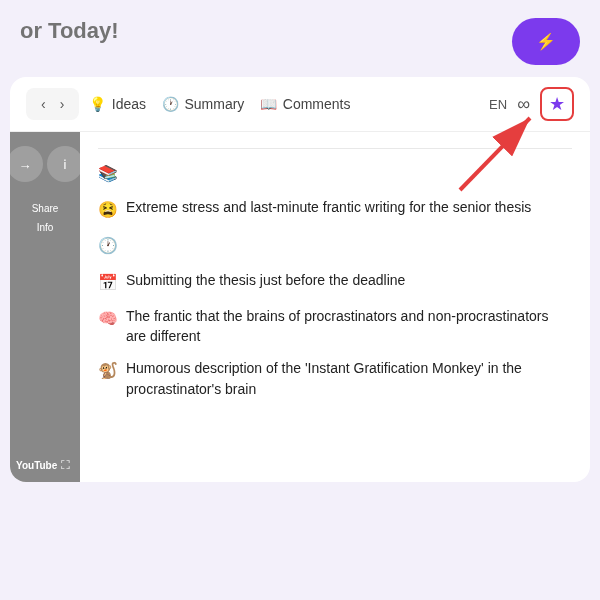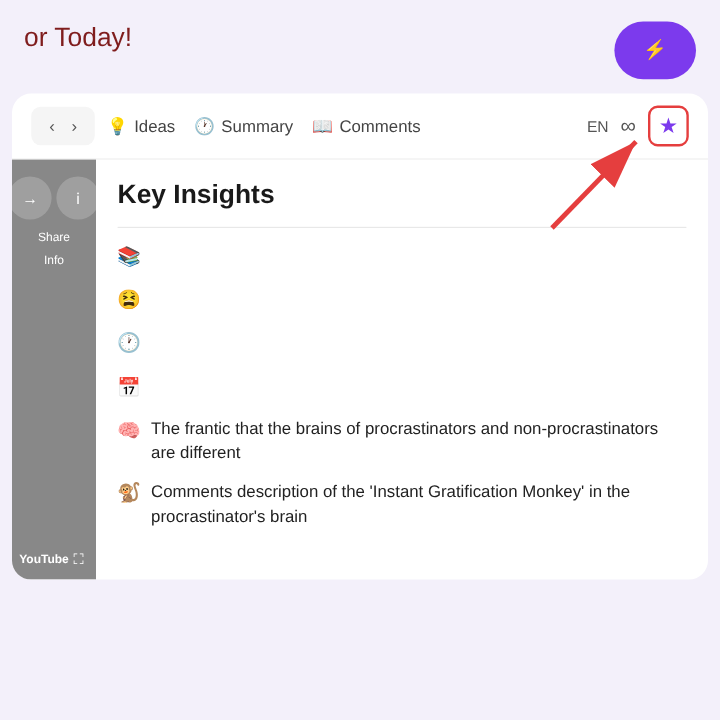--- a/index.html
+++ b/index.html
@@ -15,22 +15,22 @@
     .top-bar {
       background: #f3f0fa;
       padding: 18px 20px 12px 20px;
       display: flex;
       align-items: center;
       justify-content: flex-end;
     }
 
     .title-text {
       font-size: 22px;
-      font-weight: 400;
-      color: #7f1d1d;
+      font-weight: 700;
+      color: #737373;
       position: absolute;
       left: 20px;
       top: 18px;
     }
 
     .summarize-btn {
       background: #7c3aed;
       color: white;
       border: none;
       border-radius: 30px;
@@ -276,52 +276,53 @@
     </div>
   </div>
 
   <div class="content-area">
 
     <div class="left-panel">
       <div style="display:flex;gap:4px;margin-top:4px;">
         <div class="left-panel-icon">→</div>
         <div class="left-panel-icon">ℹ</div>
       </div>
-      <div style="font-size:10px;color:white;margin-top:2px;">Share</div>
+      <div style="font-size:10px;color:white;margin-top:13px;">Share</div>
       <div style="font-size:10px;color:white;">Info</div>
 
       <div class="youtube-watermark">
         <span class="youtube-label">YouTube</span>
         <span class="fullscreen-icon">⛶</span>
       </div>
     </div>
 
     <div class="insights-panel">
-      <h2 class="insights-title">Key Insights</h2>
       <div class="divider"></div>
 
       <div class="insight-item">
         <span class="insight-emoji">📚</span>
       </div>
       <div class="insight-item">
         <span class="insight-emoji">😫</span>
+        <span>Extreme stress and last-minute frantic writing for the senior thesis</span>
       </div>
       <div class="insight-item">
         <span class="insight-emoji">🕐</span>
       </div>
       <div class="insight-item">
         <span class="insight-emoji">📅</span>
+        <span>Submitting the thesis just before the deadline</span>
       </div>
       <div class="insight-item">
         <span class="insight-emoji">🧠</span>
         <span>The frantic that the brains of procrastinators and non-procrastinators are different</span>
       </div>
       <div class="insight-item">
         <span class="insight-emoji">🐒</span>
-        <span>Comments description of the 'Instant Gratification Monkey' in the procrastinator's brain</span>
+        <span>Humorous description of the 'Instant Gratification Monkey' in the procrastinator's brain</span>
       </div>
     </div>
   </div>
 </div>
 
 <svg class="red-arrow" viewBox="0 0 120 100" xmlns="http://www.w3.org/2000/svg">
   <defs>
     <marker id="arrowhead" markerWidth="10" markerHeight="7" refX="10" refY="3.5" orient="auto">
       <polygon points="0 0, 10 3.5, 0 7" fill="#e53e3e"></polygon>
     </marker>

